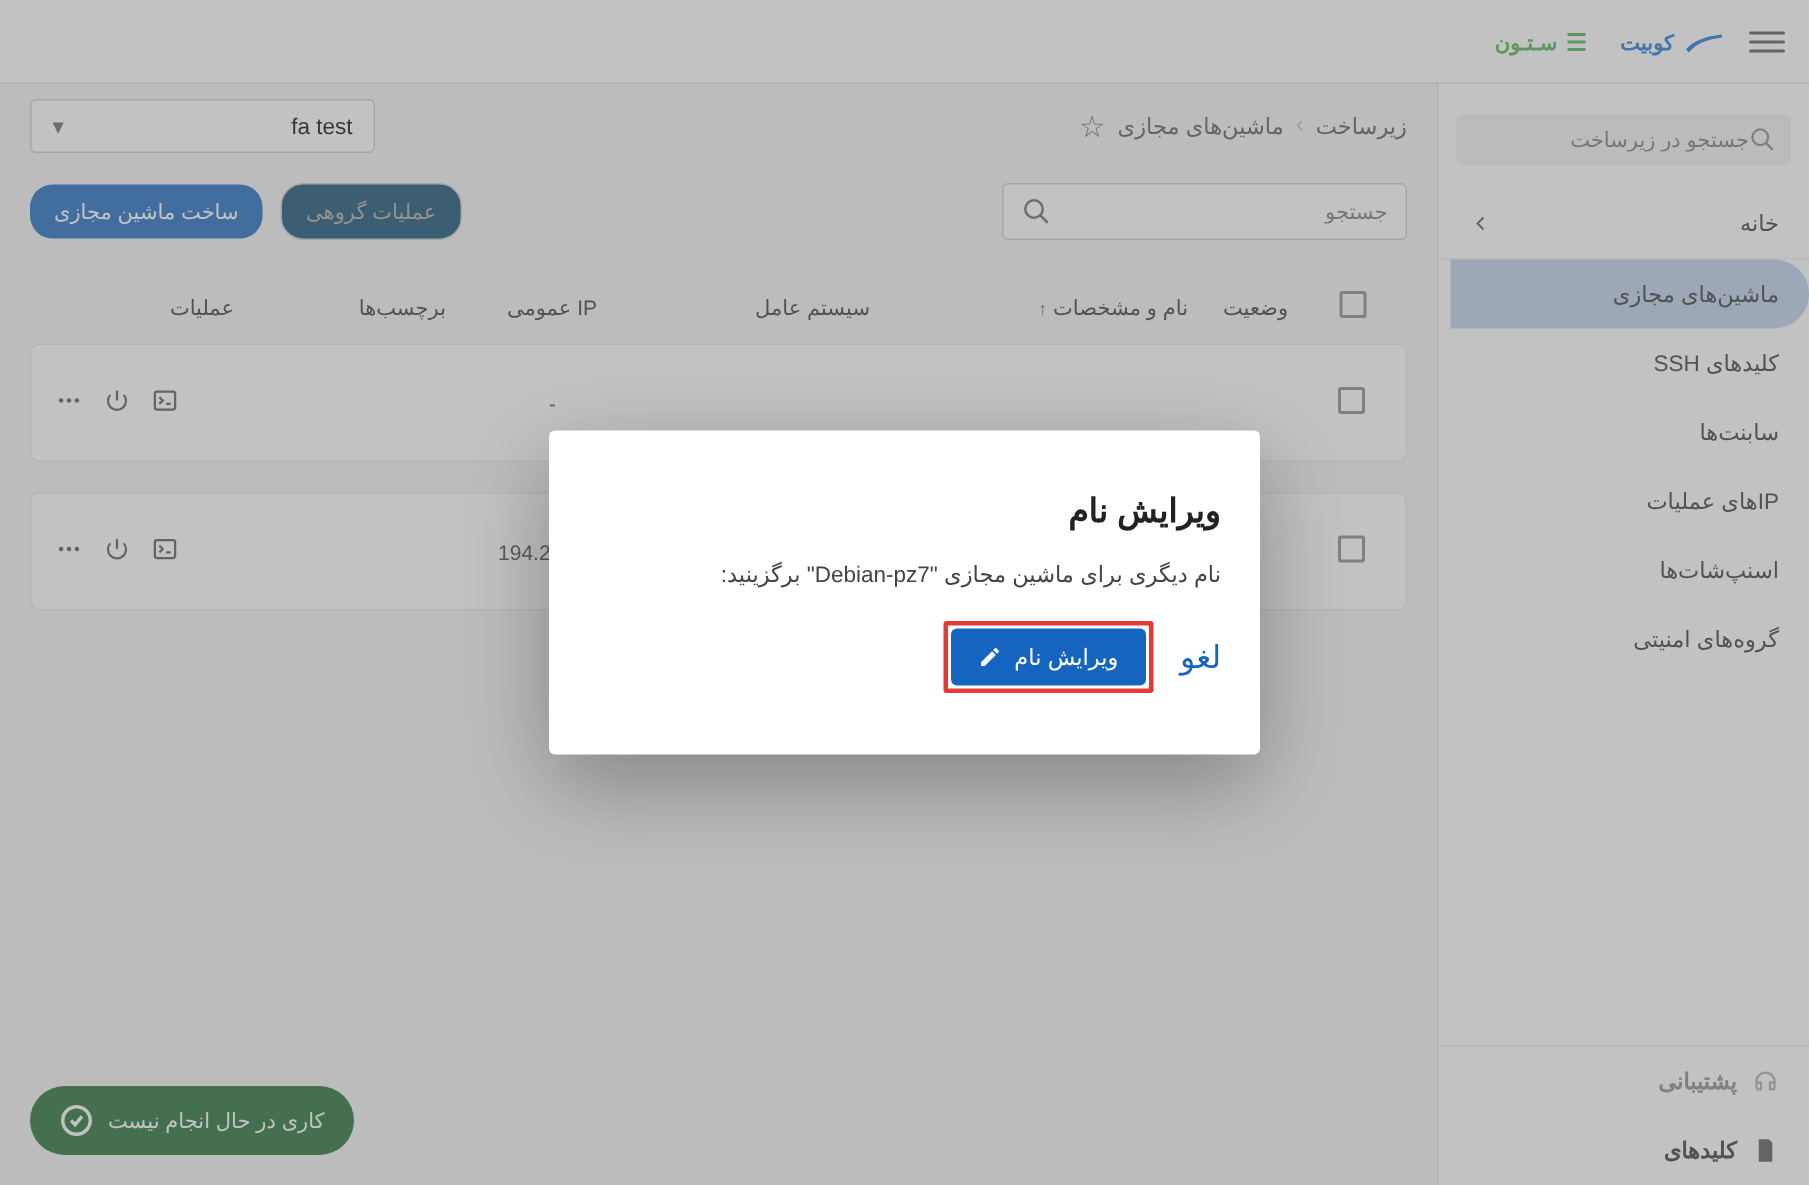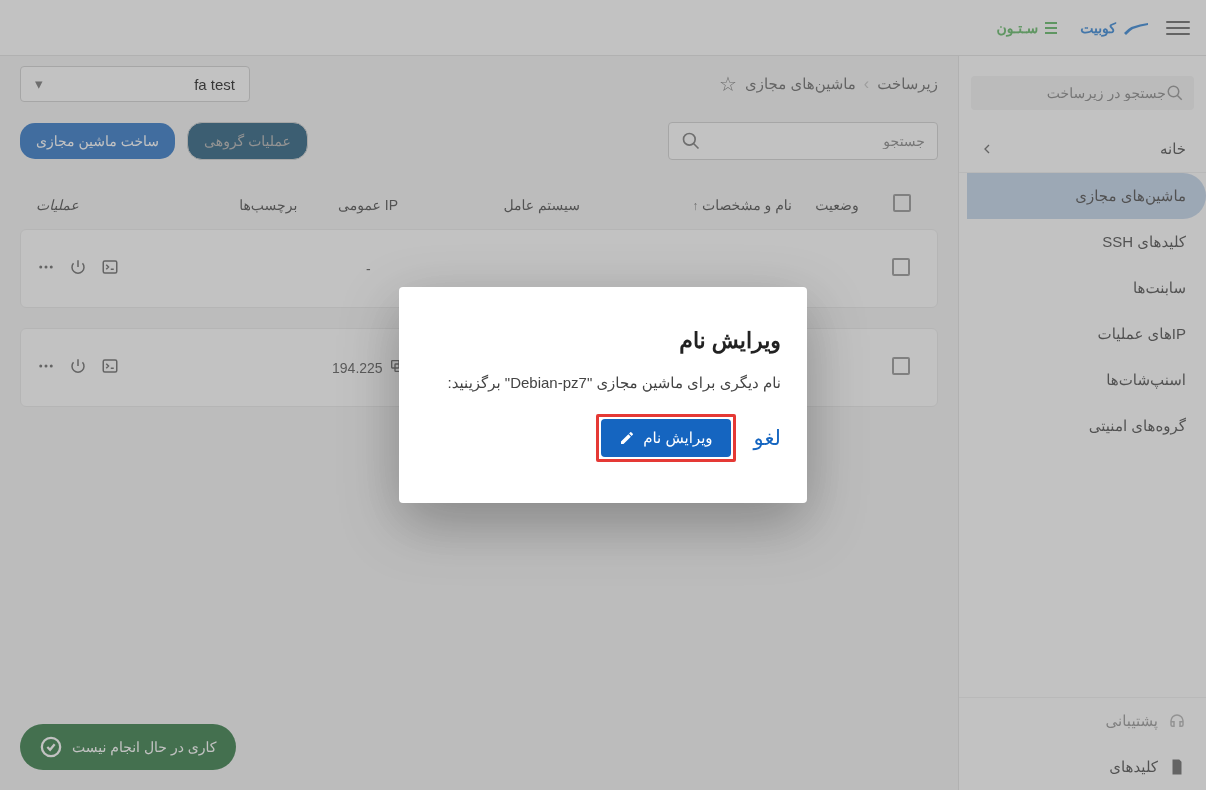--- a/index.html
+++ b/index.html
@@ -66,21 +66,21 @@
 .sidebar-item.active {
   background: #bbcfe8;
   border-radius: 0 24px 24px 0;
   margin-left: 8px;
   font-weight: 500;
 }
 .sidebar-footer {
   margin-top: auto;
   border-top: 1px solid #eee;
 }
-.sidebar-footer .sidebar-item { color: #888; }
+.sidebar-footer .sidebar-item { color: #888; font-weight: bold; }
 .sidebar-footer .sidebar-item.docs { color: #333; }
 
 .main {
   flex: 1;
   padding: 0;
   overflow: auto;
   position: relative;
 }
 .breadcrumb-row {
   display: flex;
@@ -154,21 +154,21 @@
   font-size: 14px;
   color: #333;
   font-weight: 500;
 }
 .col-check { width: 40px; text-align: center; }
 .col-status { width: 90px; text-align: center; }
 .col-name { flex: 1.5; }
 .col-os { flex: 1; }
 .col-ip { flex: 1; text-align: center; }
 .col-tags { flex: 1; }
-.col-actions { width: 120px; text-align: left; font-style: italic; }
+.col-actions { width: 120px; text-align: right; }
 
 .trow {
   display: flex;
   align-items: center;
   background: #fff;
   border: 1px solid #e8e8e8;
   border-radius: 6px;
   padding: 28px 16px;
   margin-bottom: 20px;
   font-size: 14px;
@@ -201,21 +201,21 @@
 .overlay {
   position: absolute;
   inset: 0;
   background: rgba(120,120,120,0.45);
   z-index: 10;
 }
 .modal {
   position: absolute;
   top: 50%; left: 50%;
   transform: translate(-50%, -50%);
-  width: 408px;
+  width: 474px;
   background: #fff;
   border-radius: 4px;
   box-shadow: 0 20px 60px rgba(0,0,0,0.3);
   z-index: 20;
   padding: 41px 26px;
   direction: rtl;
 }
 .modal h2 { font-size: 22px; font-weight: 700; margin-bottom: 20px; color: #222; }
 .modal p { font-size: 15px; color: #444; margin-bottom: 22px; }
 .input-wrap {

